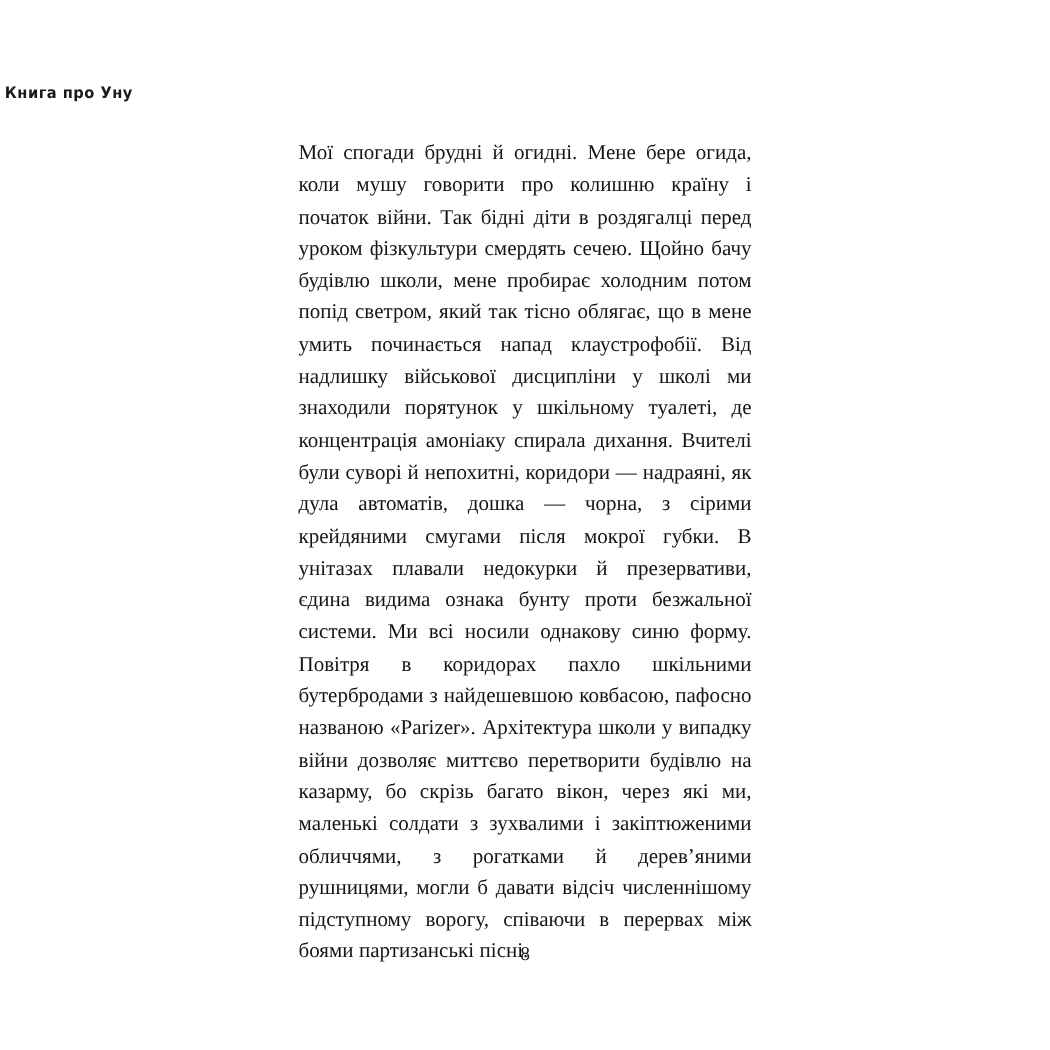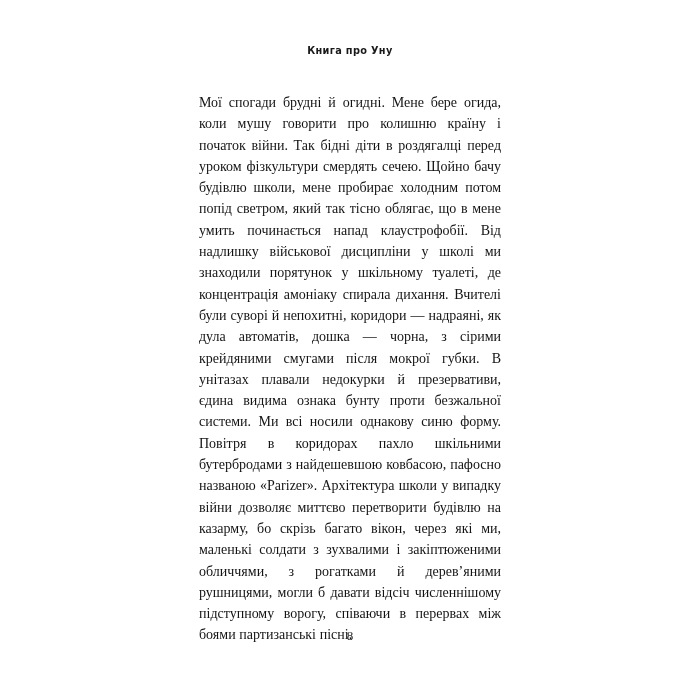--- a/index.html
+++ b/index.html
@@ -19,24 +19,23 @@
     position: relative;
     width: 700px;
     height: 700px;
     background: #ffffff;
     box-sizing: border-box;
   }
 
   
   .running-head {
     position: absolute;
-    top: 40px;
+    top: 52px;
     left: 0;
     width: 700px;
-    text-align: center;
   }
   .running-head .rh-text {
     display: inline-block;
     font-family: "DejaVu Sans", "Liberation Sans", sans-serif;
     font-weight: 700;
     font-size: 10.5px;
     letter-spacing: 0.35px;
     color: #1a1a1a;
     transform: scaleX(0.93);
     transform-origin: center;

